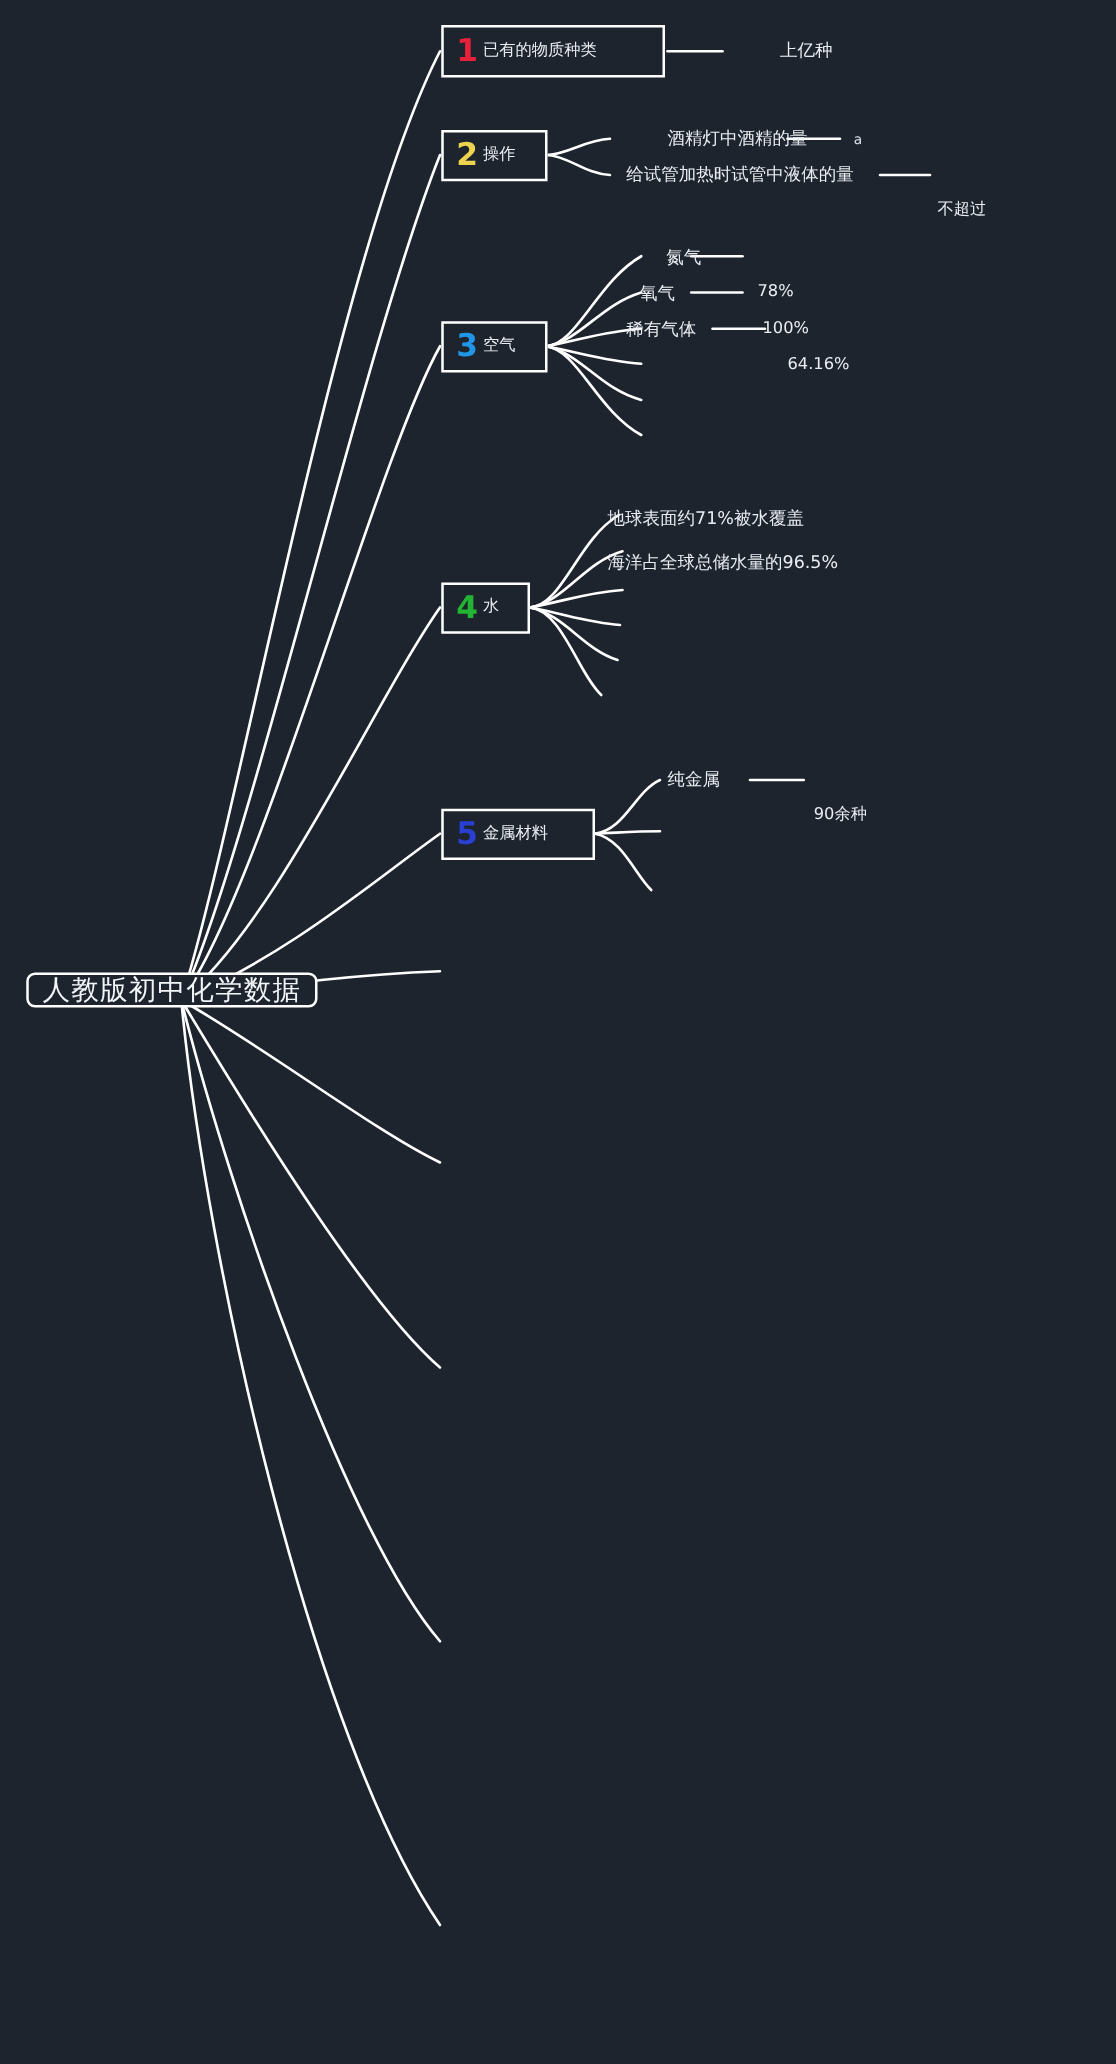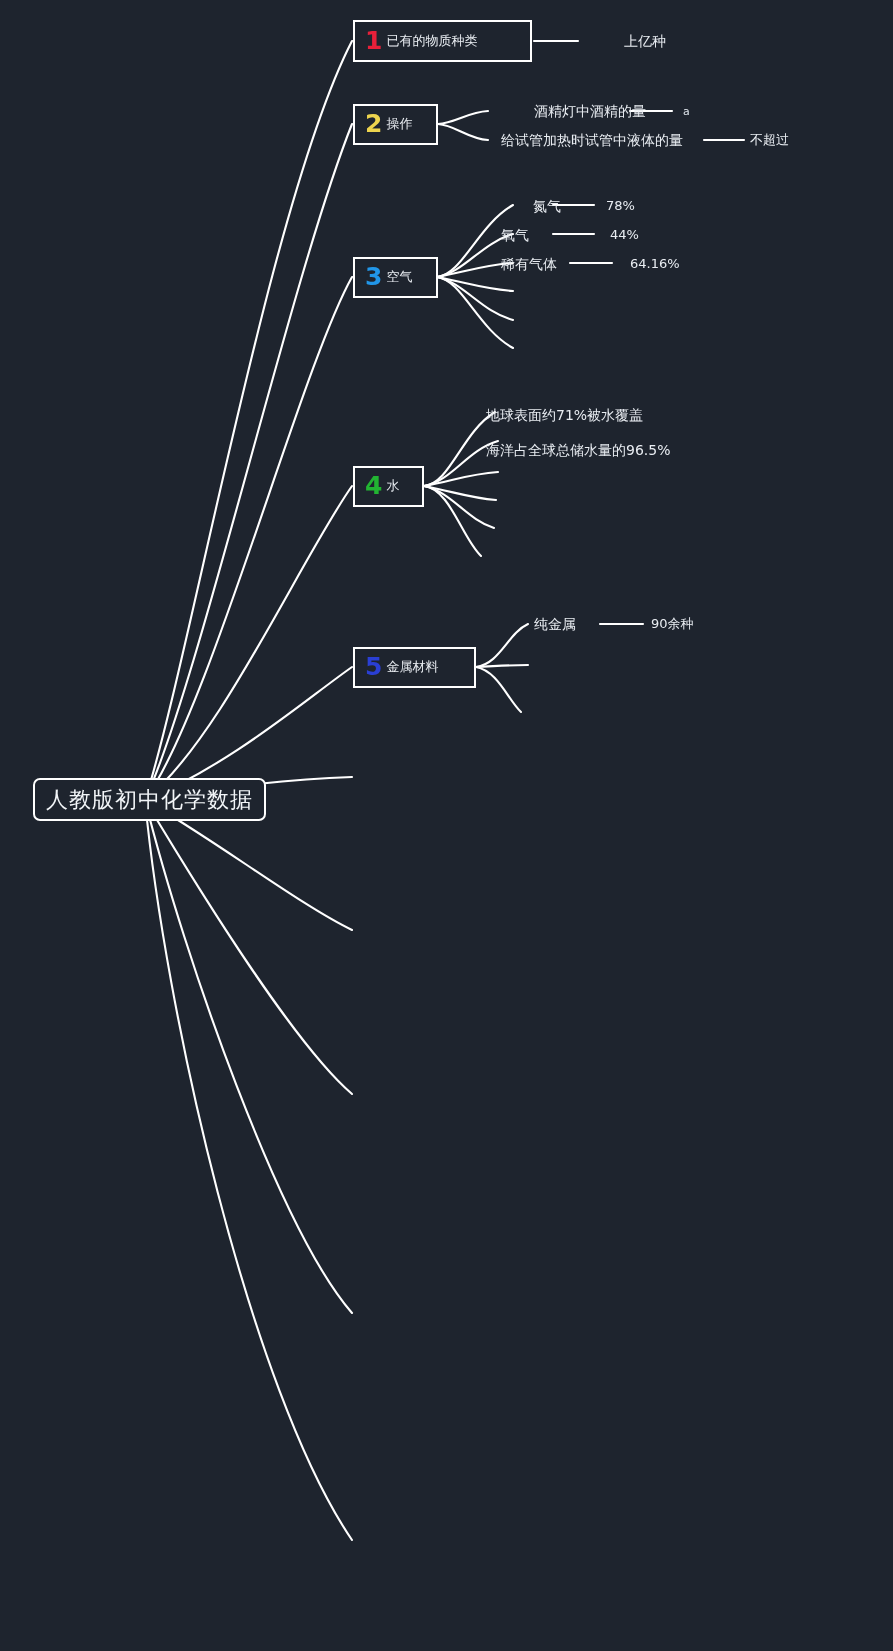--- a/index.html
+++ b/index.html
@@ -30,21 +30,21 @@
     position:absolute;box-sizing:border-box;
     border:2px solid #ffffff;border-radius:7px;background:#1e242e;
     display:flex;align-items:center;justify-content:center;
     color:#f2f5f8;font-size:22px;letter-spacing:1px;white-space:nowrap;
   }
   .leaf{
     position:absolute;white-space:nowrap;color:#e9edf2;
     font-size:14px;line-height:1;
   }
   .leaf.tiny{font-size:11px;color:#dfe5ec;}
-  .leaf.val{font-size:13px;}
+  .leaf.val{font-size:13px;margin-top:28px;}
 </style>
 </head>
 <body>
 
 <div id="canvas">
 
   <svg class="links" viewBox="0 0 893 1651">
 
     <path d="M145,800 C190,660 270,200 352,41"></path>
     <path d="M145,800 C200,680 290,280 352,124"></path>
@@ -80,21 +80,21 @@
     <path d="M424,486 C455,492 470,498 496,500"></path>
     <path d="M424,486 C452,492 466,519 494,528"></path>
     <path d="M424,486 C450,489 462,538 481,556"></path>
 
     <path d="M476,667 C500,664 508,633 528,624"></path>
     <path d="M476,667 C498,666 508,665 528,665"></path>
     <path d="M476,667 C498,671 508,700 521,712"></path>
     <line x1="600" y1="624" x2="643" y2="624"></line>
   </svg>
 
-  <div class="root" style="left:33px;top:778px;width:233px;height:43px;">
+  <div class="root" style="left:21px;top:778px;width:233px;height:28px;">
     <span>人教版初中化学数据</span>
   </div>
 
   <div class="node" style="left:353px;top:20px;width:179px;height:42px;">
     <span class="num" style="color:#e8203a;">1</span>
     <span class="txt">已有的物质种类</span>
   </div>
   <div class="leaf" style="left:624px;top:34px;">上亿种</div>
 
   <div class="node" style="left:353px;top:104px;width:85px;height:41px;">
@@ -105,22 +105,22 @@
   <div class="leaf tiny" style="left:683px;top:106px;">a</div>
   <div class="leaf" style="left:501px;top:133px;">给试管加热时试管中液体的量</div>
   <div class="leaf val" style="left:750px;top:133px;">不超过</div>
 
   <div class="node" style="left:353px;top:257px;width:85px;height:41px;">
     <span class="num" style="color:#2196e8;">3</span>
     <span class="txt">空气</span>
   </div>
   <div class="leaf" style="left:501px;top:199px;margin-left:32px;">氮气</div>
   <div class="leaf val" style="left:606px;top:199px;">78%</div>
-  <div class="leaf" style="left:501px;top:228px;">氧气</div>
-  <div class="leaf val" style="left:610px;top:228px;">44%</div>
+  <div class="leaf" style="left:512px;top:228px;">氧气</div>
+  <div class="leaf val" style="left:610px;top:228px;">100%</div>
   <div class="leaf" style="left:501px;top:257px;">稀有气体</div>
   <div class="leaf val" style="left:630px;top:257px;">64.16%</div>
 
   <div class="node" style="left:353px;top:466px;width:71px;height:41px;">
     <span class="num" style="color:#22b432;">4</span>
     <span class="txt">水</span>
   </div>
   <div class="leaf" style="left:486px;top:408px;">地球表面约71%被水覆盖</div>
   <div class="leaf" style="left:486px;top:443px;">海洋占全球总储水量的96.5%</div>
 

